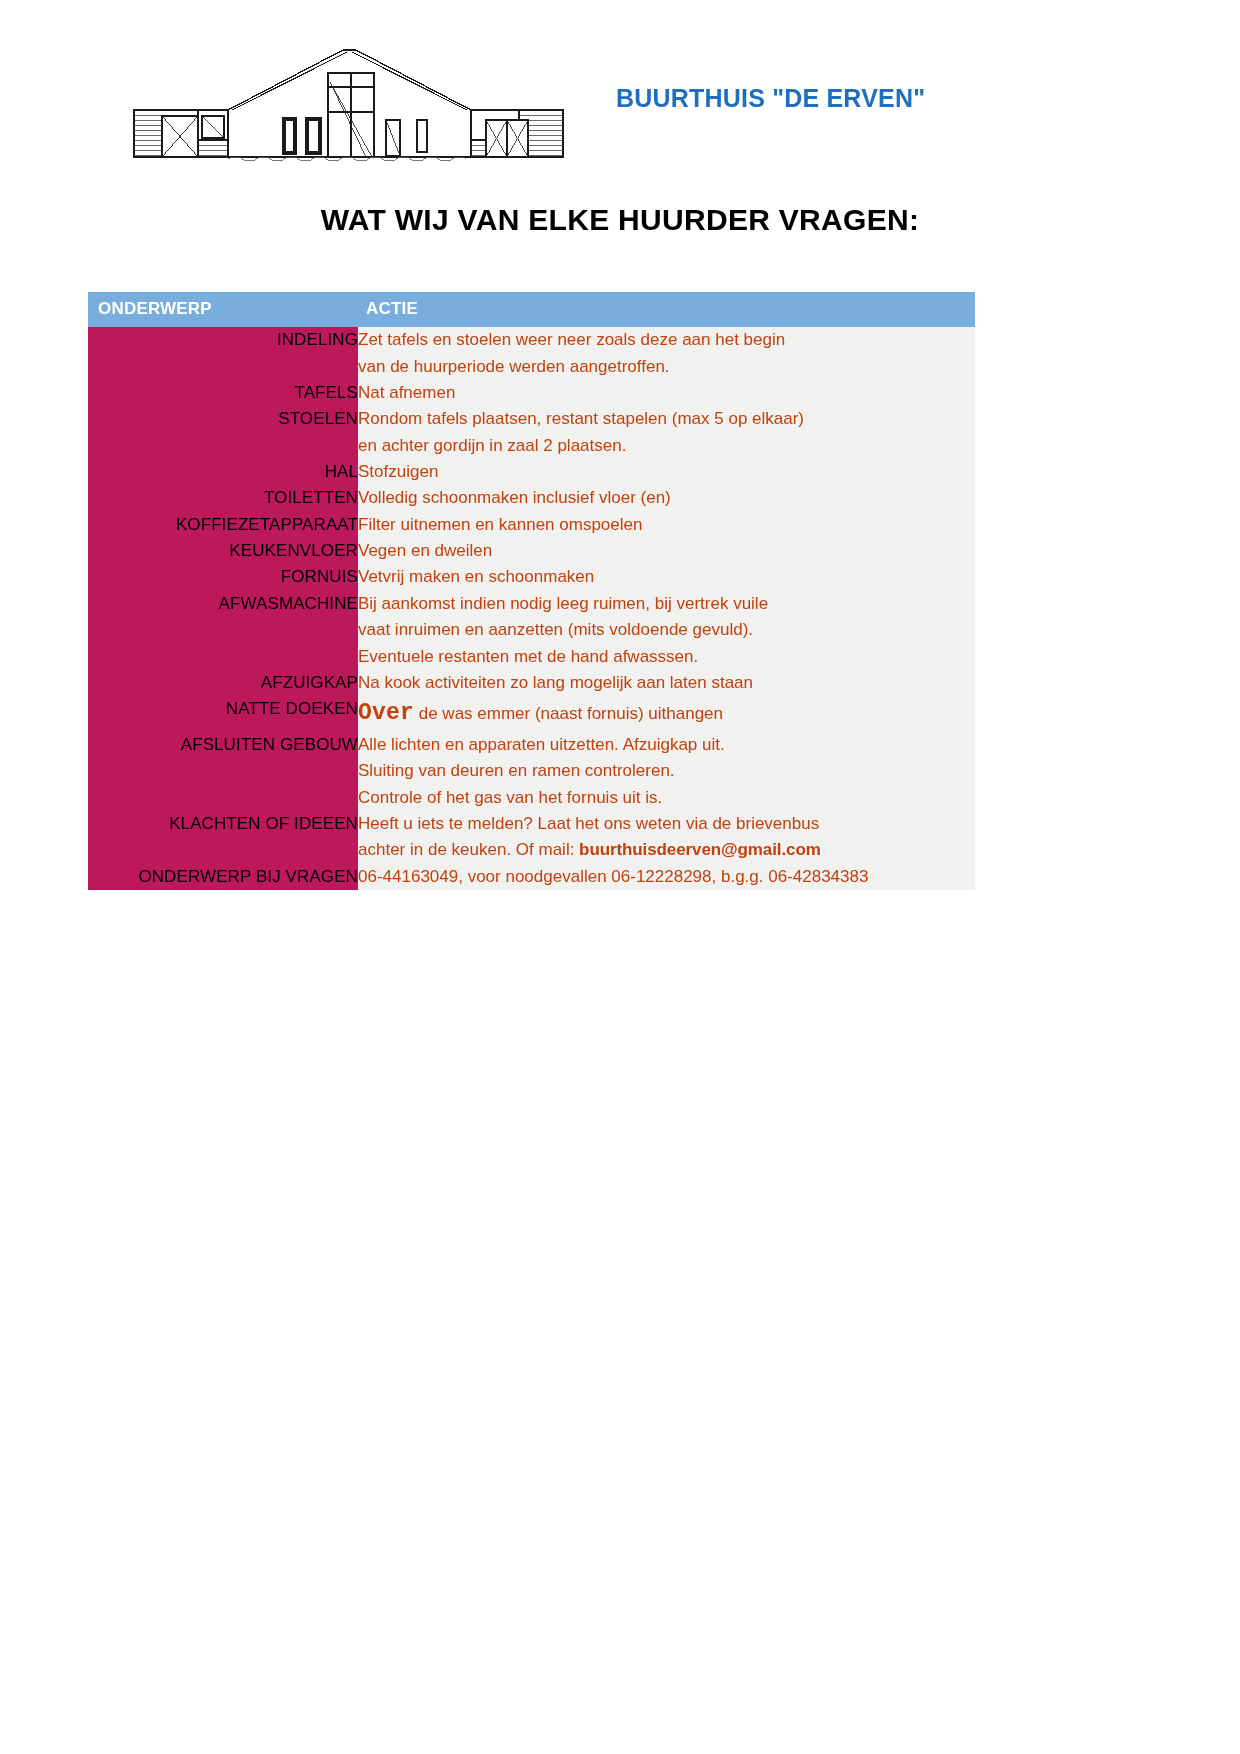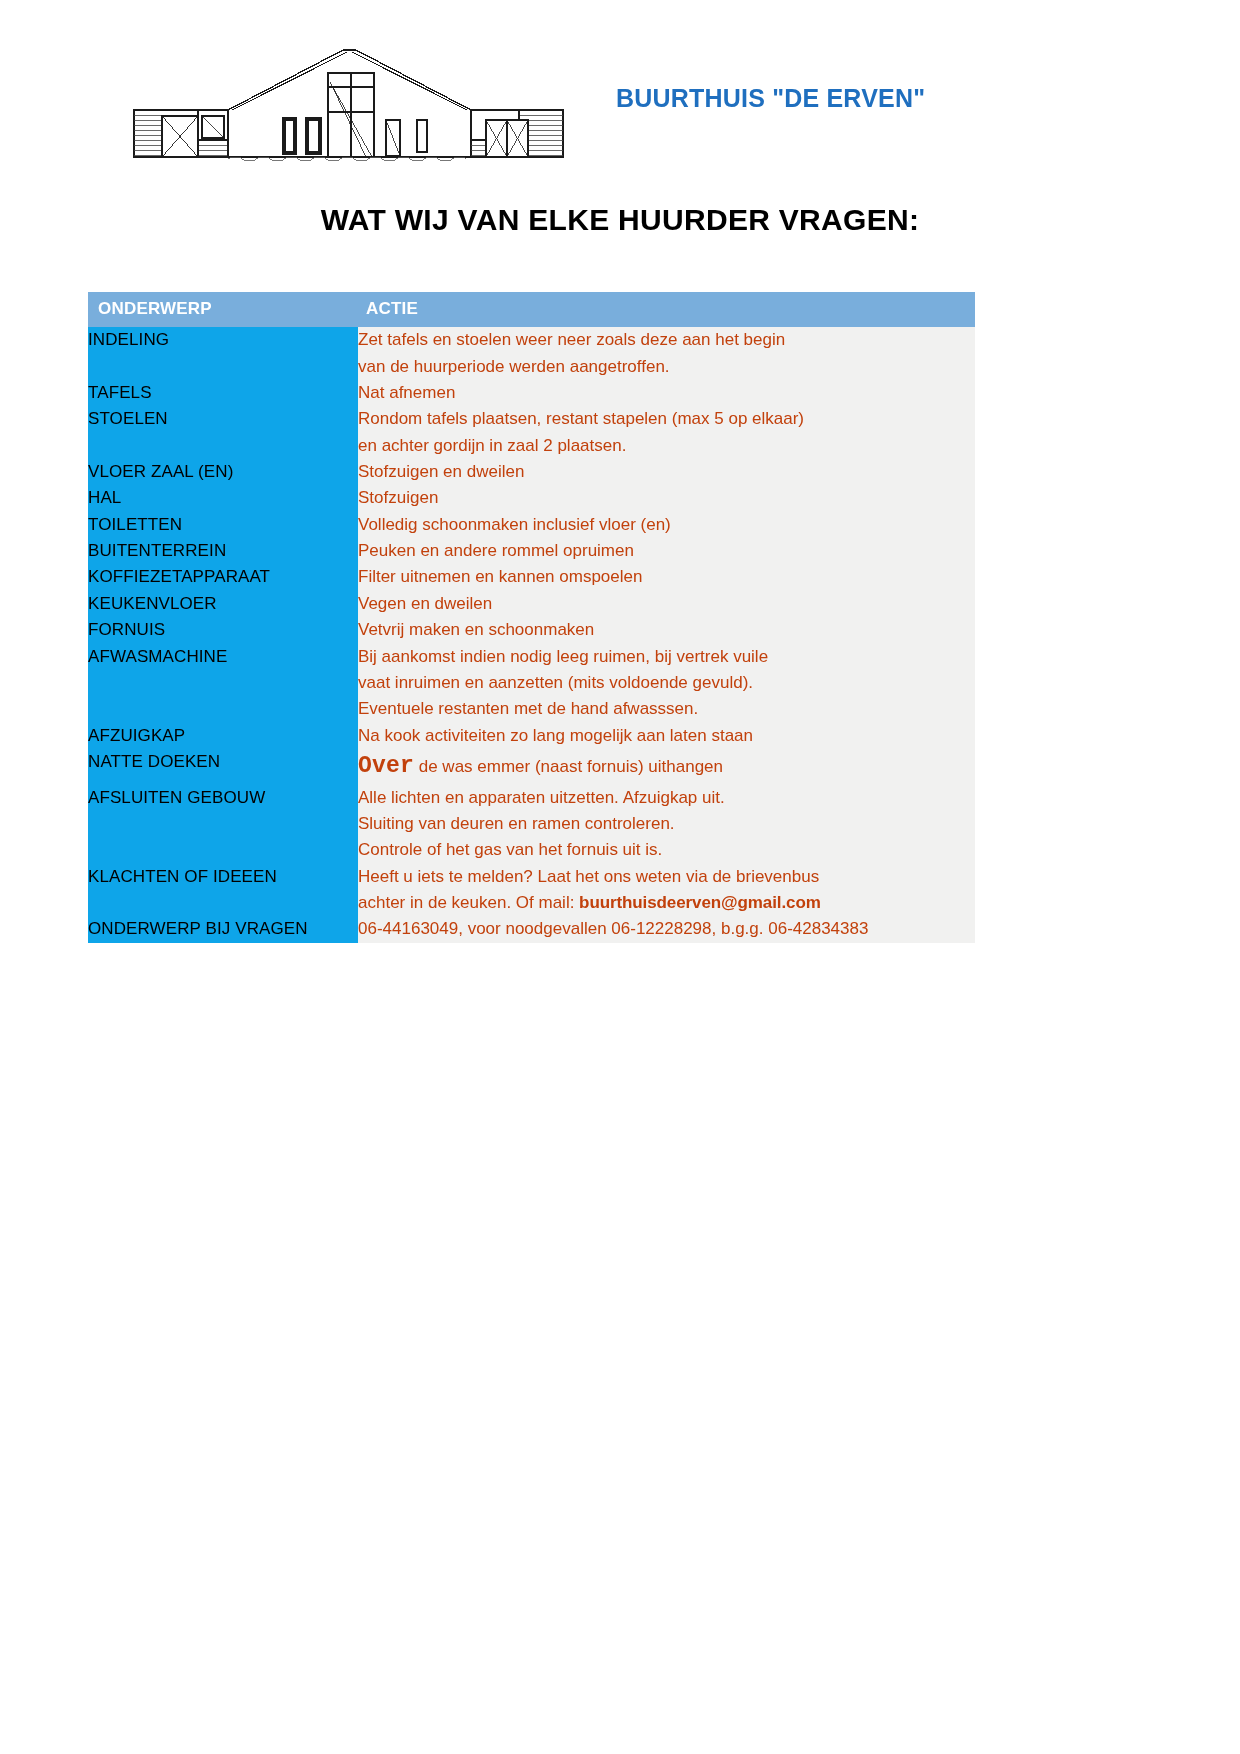--- a/index.html
+++ b/index.html
@@ -94,24 +94,25 @@
 
   table.req-table td {
     vertical-align: top;
     font-size: 17px;
     line-height: 1.55;
     padding: 0;
     border: none;
   }
 
   td.subject {
-    background: #0ea5e9;
+    background: #be185d;
     padding: 22px 8px 22px 10px;
     letter-spacing: 0.1px;
     color: #000;
+    text-align: right;
   }
   td.action {
     background: #F1F1F0;
     padding: 22px 10px 22px 8px;
     color: #c2410c;
   }
 
   .action-line { display: block; }
 
   .big-over {
@@ -232,41 +233,29 @@
             </td>
           </tr>
           <tr>
             <td class="subject">STOELEN</td>
             <td class="action">
               <span class="action-line">Rondom tafels plaatsen, restant stapelen (max 5 op elkaar)</span>
               <span class="action-line">en achter gordijn in zaal 2 plaatsen.</span>
             </td>
           </tr>
           <tr>
-            <td class="subject">VLOER ZAAL (EN)</td>
-            <td class="action">
-              <span class="action-line">Stofzuigen en dweilen</span>
-            </td>
-          </tr>
-          <tr>
             <td class="subject">HAL</td>
             <td class="action">
               <span class="action-line">Stofzuigen</span>
             </td>
           </tr>
           <tr>
             <td class="subject">TOILETTEN</td>
             <td class="action">
               <span class="action-line">Volledig schoonmaken inclusief vloer (en)</span>
-            </td>
-          </tr>
-          <tr>
-            <td class="subject">BUITENTERREIN</td>
-            <td class="action">
-              <span class="action-line">Peuken en andere rommel opruimen</span>
             </td>
           </tr>
           <tr>
             <td class="subject">KOFFIEZETAPPARAAT</td>
             <td class="action">
               <span class="action-line">Filter uitnemen en kannen omspoelen</span>
             </td>
           </tr>
           <tr>
             <td class="subject">KEUKENVLOER</td>

